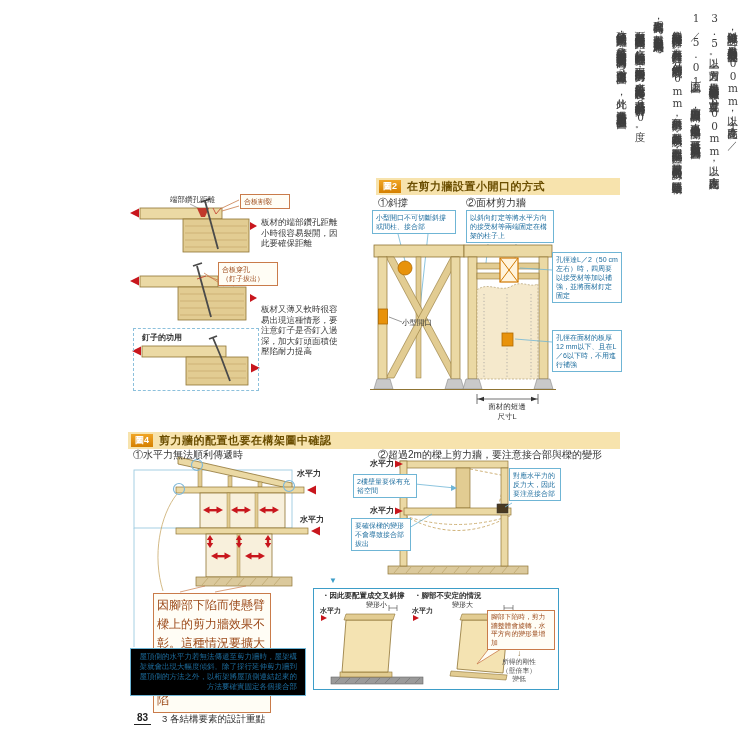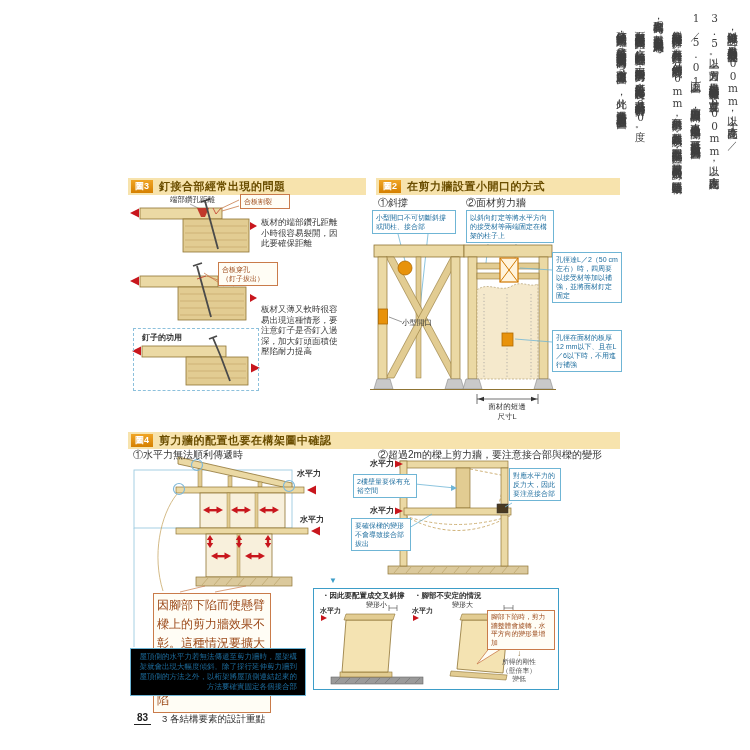--- a/index.html
+++ b/index.html
@@ -52,24 +52,20 @@
 
 <div id="page">
 
   <div class="article">
     <p>以斜撐施做來說，可視為剪力牆的最低限度寬度在900mm以上，高度比在1／3.5以上。另一方面，如果是以結構用合板等面材施做，寬度要在600mm以上，高度比則在1／5.0以上［圖1］。剪力牆原則上不設置開口，不過像是換氣口等小型開口，只要可以補強還是可以視為剪力牆［圖2］。</p>
     <p>斜撐分為壓縮斜撐與拉伸斜撐，具有耐力差異的性質。例如鋼筋斜撐或90mm角材以下的斜撐，其耐力差異就很明顯，因此要配置成交叉斜撐，或是在同一構面內形成一對。同時要以建築物受到左右搖晃時，其耐力不會出現強弱差異的方式來思考。</p>
     <p>面材剪力牆要注意釘子的直徑與間距。釘長短的話釘徑也會變細，因而無法獲得所需的耐力，所以釘子長度比面材厚度長時，要將凸出面材的部分彎折90度。</p>
     <p>確保釘子的端部鑽孔距離，或釘子是否釘入過深（釘頭部分壓陷到面材內部時，耐力會急遽下降）［圖3］。此外，還要留意剪力牆對上下樓層的影響［圖4］。</p>
   </div>
 
-  <div class="figbar" style="left:128px;top:178px;width:238px;">
-    <span class="figtag">圖3</span>
-    <span class="figtitle">釘接合部經常出現的問題</span>
-  </div>
 
   <svg style="left:128px;top:192px" width="238" height="238" viewBox="128 192 238 238">
 
     <g>
       <line x1="190" y1="204" x2="200" y2="209" stroke="#555" stroke-width="0.5"></line>
       <rect x="140" y="208" width="82" height="11" fill="#EBD9A4" stroke="#8F7434" stroke-width="0.8"></rect>
       <polygon points="197,208 209,208 205,217 201,217" fill="#C0392B"></polygon>
       <rect x="183" y="219" width="66" height="33" fill="#E2CC92" stroke="#8F7434" stroke-width="0.8"></rect>
       <path d="M185,226 h62 M185,233 h62 M185,240 h62 M185,247 h62" stroke="#B8995A" stroke-width="0.5" fill="none"></path>
       <line x1="205" y1="201" x2="218" y2="249" stroke="#4a4a4a" stroke-width="1.8"></line>

